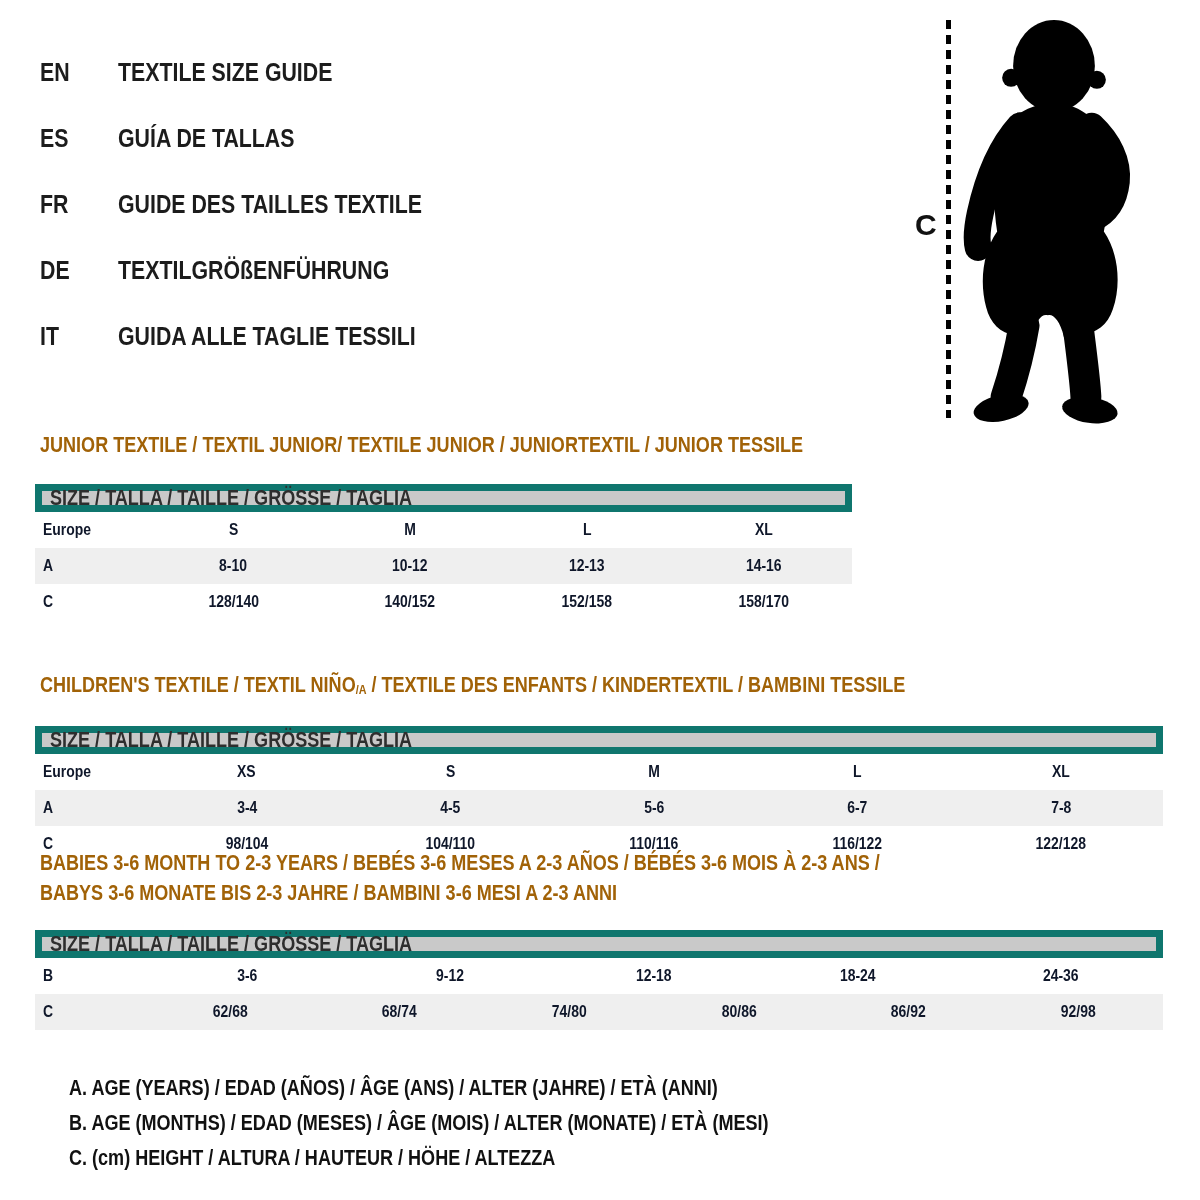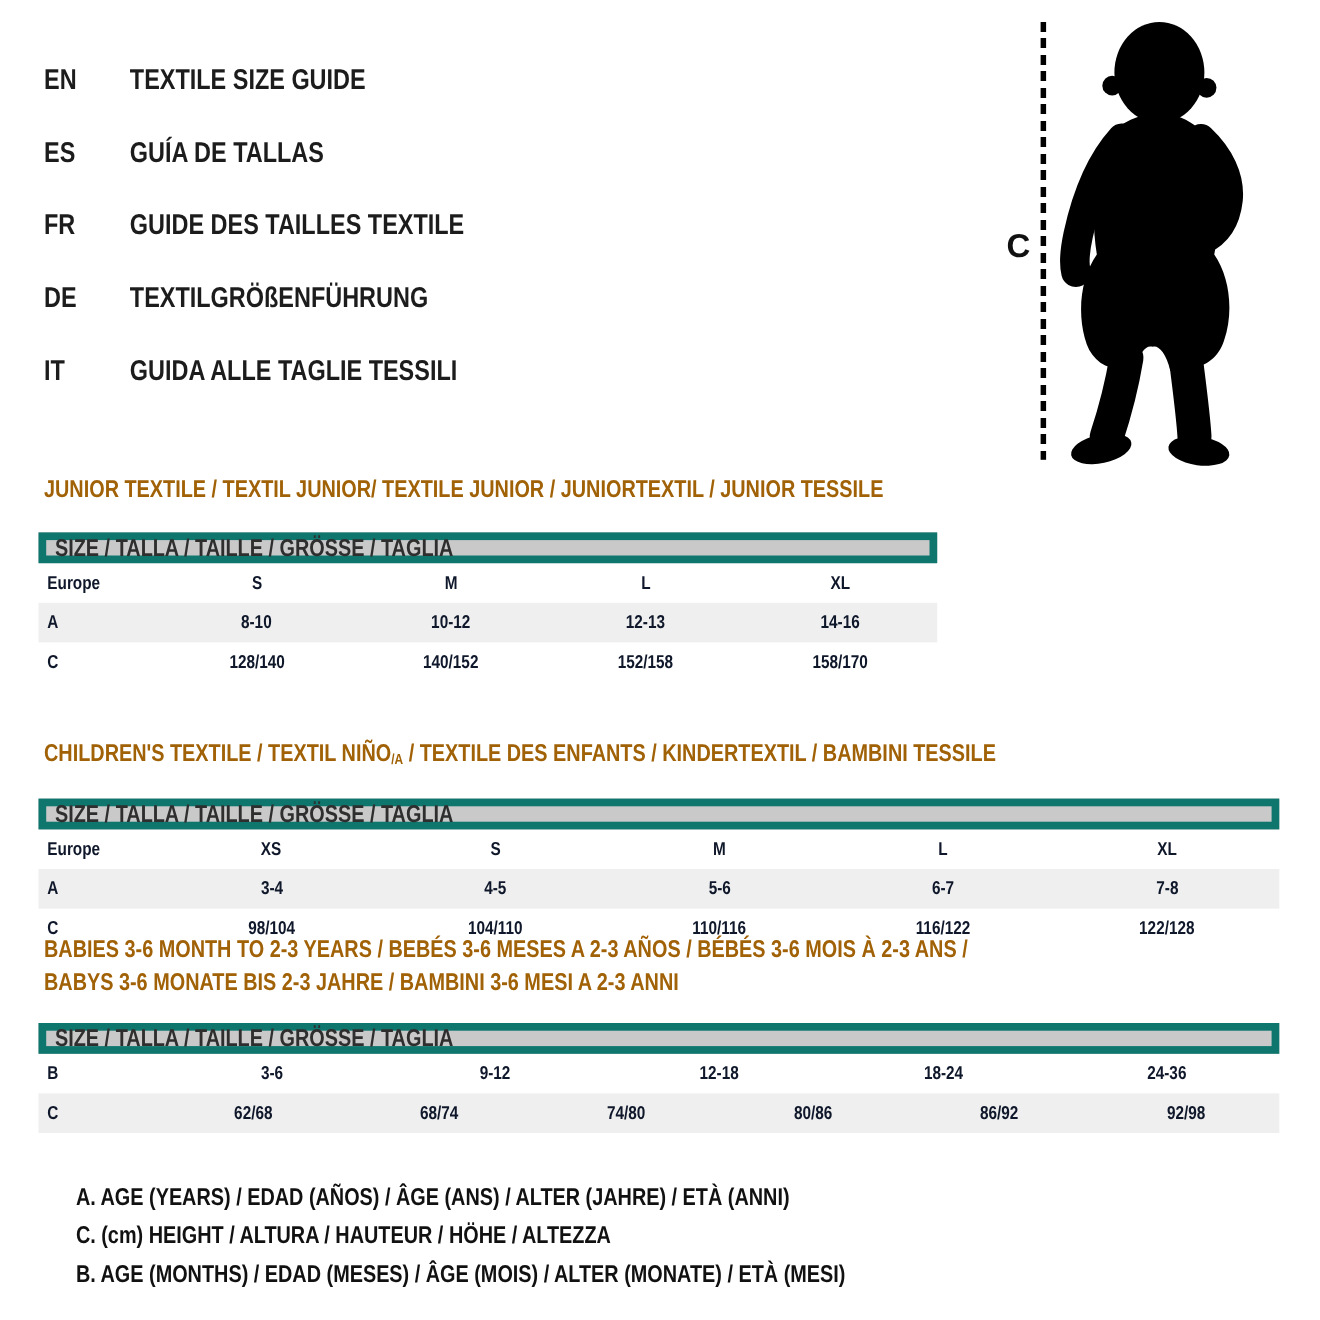--- a/index.html
+++ b/index.html
@@ -296,18 +296,18 @@
         <span class="condc">92/98</span>
       </div>
   </div>
 </div>
 
 <div class="footnotes">
   <div class="footnote">
       <span class="cond">A. AGE (YEARS) / EDAD (AÑOS) / ÂGE (ANS) / ALTER (JAHRE) / ETÀ (ANNI)</span>
     </div>
   <div class="footnote">
+      <span class="cond">B. AGE (MONTHS) / EDAD (MESES) / ÂGE (MOIS) / ALTER (MONATE) / ETÀ (MESI)</span>
+    </div>
+  <div class="footnote">
       <span class="cond">C. (cm) HEIGHT / ALTURA / HAUTEUR / HÖHE / ALTEZZA</span>
     </div>
-  <div class="footnote">
-      <span class="cond">B. AGE (MONTHS) / EDAD (MESES) / ÂGE (MOIS) / ALTER (MONATE) / ETÀ (MESI)</span>
-    </div>
 </div>
 
 </body></html>

